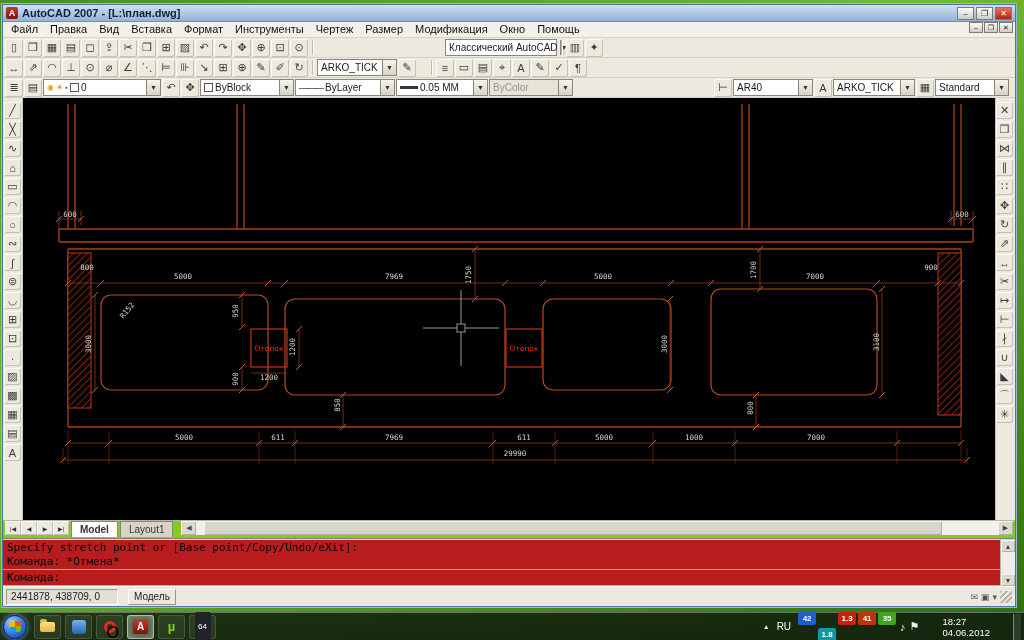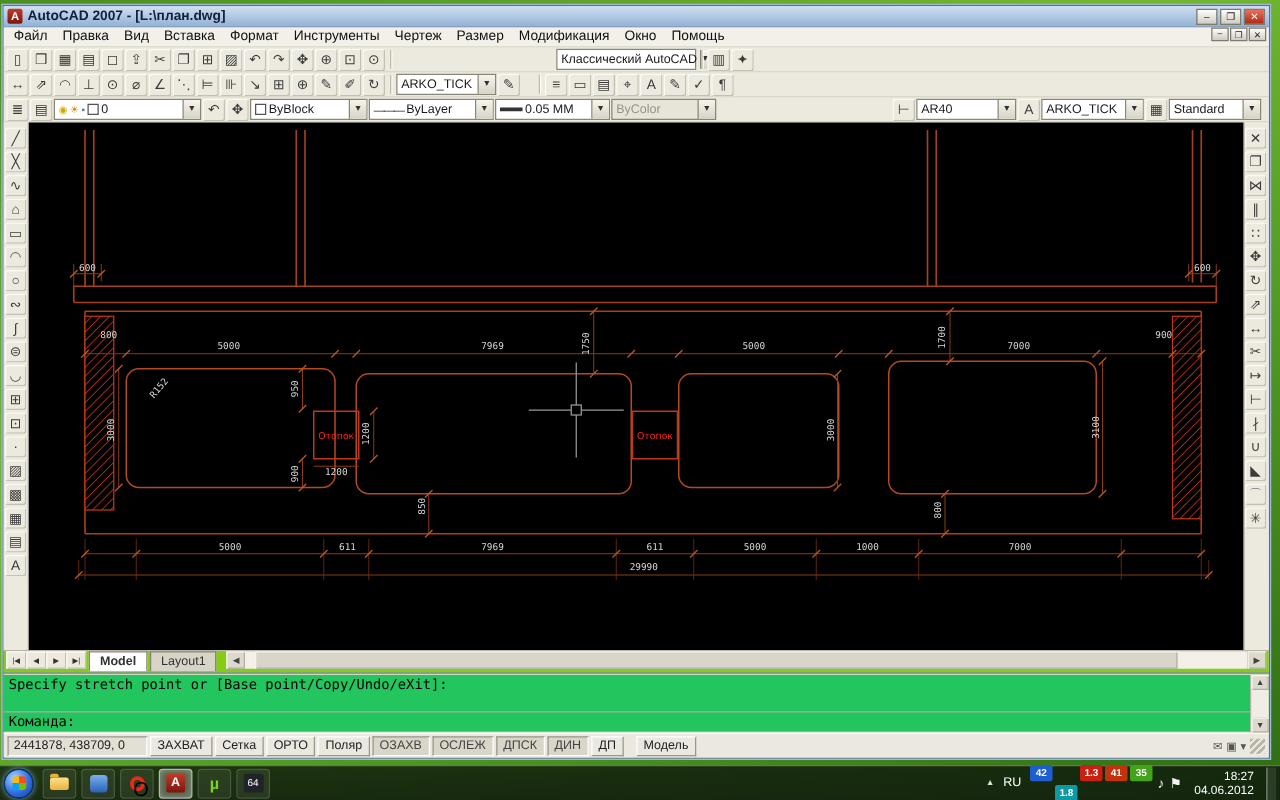--- a/index.html
+++ b/index.html
@@ -45,21 +45,21 @@
   .tabrow{height:18px;display:flex;align-items:flex-start;background:#84cc16;border-top:1px solid #b8b4a6;padding:0 2px;font-size:10px}
   .navbtn{width:16px;height:14px;display:flex;align-items:center;justify-content:center;font-size:6px;background:#eceadf;box-shadow:inset 1px 1px 0 #fbfaf6,inset -1px -1px 0 #c4c0b2;color:#333;flex:0 0 auto}
   .tab{height:16px;display:flex;align-items:center;padding:0 8px;border:1px solid #8a8676;border-bottom:none;margin-left:2px;color:#333;white-space:nowrap}
   .tab.active{background:#fff;font-weight:bold}
   .tab.inactive{background:#d8d4c8}
   .hscroll{flex:1;display:flex;align-items:center;margin-left:8px;height:14px}
   .sarrow{width:15px;height:14px;background:#dcd9cd;box-shadow:inset 1px 1px 0 #f6f4ec,inset -1px -1px 0 #b3afa2;font-size:7px;display:flex;align-items:center;justify-content:center;color:#444;flex:0 0 auto}
   .strack{flex:1;height:14px;background:#f2f0e8;position:relative}
   .sthumb{position:absolute;left:1%;top:0;width:92%;height:14px;background:#d8d5c9;box-shadow:inset 1px 1px 0 #f6f4ec,inset -1px -1px 0 #b3afa2}
 
-  .cmdwin{height:48px;background:#22c55e;border-top:2px groove #d8d4c8;display:flex}
+  .cmdwin{height:48px;background:#b91c1c;border-top:2px groove #d8d4c8;display:flex}
   .cmdtext{flex:1;display:flex;flex-direction:column;font-family:"DejaVu Sans Mono",monospace;font-size:11px;color:#000}
   #cmd-history{height:30px;padding:1px 4px;border-bottom:1px solid #aaa;overflow:hidden}
   .cline{line-height:14px;white-space:pre}
   .cprompt{line-height:15px;padding:0 4px;white-space:pre}
   .vscroll{width:15px;display:flex;flex-direction:column;border-left:1px solid #b8b4a6;background:#efede5}
   .vscroll .sarrow{width:14px;height:12px}
   .vscroll .vtrack{flex:1}
 
   .sbar{height:20px;display:flex;align-items:center;background:#ebe8e0;border-top:1px solid #fff;box-shadow:0 -1px 0 #b3afa2;padding:0 3px;gap:2px}
   .coords{width:112px;height:16px;font-size:10px;display:flex;align-items:center;padding:0 4px;background:#e2dfd5;border:1px solid;border-color:#9a968a #fff #fff #9a968a;color:#222;white-space:nowrap}
@@ -77,28 +77,28 @@
   .flag{width:11px;height:11px;border-radius:3px;background:conic-gradient(#f25022 0 25%,#7fba00 0 50%,#00a4ef 0 75%,#ffb900 0)}
   #apps{display:flex;gap:4px;margin-left:4px}
   .titem{width:27px;height:24px;border-radius:3px;display:flex;align-items:center;justify-content:center;background:rgba(255,255,255,.07);border:1px solid rgba(255,255,255,.14)}
   .titem.active{background:rgba(255,255,255,.26);border-color:rgba(255,255,255,.55);box-shadow:inset 0 0 6px rgba(255,255,255,.35)}
   .folder{width:15px;height:10px;background:linear-gradient(#ffe08a,#e8b33c);border-radius:2px;position:relative}
   .folder::before{content:"";position:absolute;left:0;top:-3px;width:7px;height:3px;background:#e8b33c;border-radius:2px 2px 0 0}
   .bapp{width:14px;height:14px;border-radius:3px;background:linear-gradient(#7ab0e8,#2a62b8)}
   .opera{width:12px;height:12px;border-radius:50%;border:3px solid #e8291c}
   .acadic{width:15px;height:15px;border-radius:2px;background:linear-gradient(#c23a28,#7c160c);color:#fff;font-size:10px;font-weight:bold;display:flex;align-items:center;justify-content:center}
   .utor{color:#7ad41e;font-size:13px;font-weight:bold}
-  .x64{width:16px;height:15px;border-radius:2px;background:#20242a;color:#fff;font-size:8px;font-weight:normal;display:flex;align-items:center;justify-content:center}
+  .x64{width:16px;height:29px;border-radius:2px;background:#20242a;color:#fff;font-size:8px;font-weight:normal;display:flex;align-items:center;justify-content:center}
   .tray{margin-left:auto;display:flex;align-items:center;gap:4px;color:#fff}
   .lang{font-size:10px;padding:1px 3px}
   .trayarrow{font-size:7px;color:#ddd}
   #badges{display:flex;gap:2px}
   .badge{min-width:18px;height:13px;border-radius:2px;color:#fff;font-size:8px;font-weight:bold;display:flex;align-items:center;justify-content:center;padding:0 2px}
   .trayic{font-size:11px;color:#f2f2f2}
-  .clock{text-align:right;font-size:9.5px;line-height:11px;margin:0 6px;white-space:nowrap}
+  .clock{text-align:left;font-size:9.5px;line-height:11px;margin:0 19px;white-space:nowrap}
   .showdesk{width:8px;height:26px;background:rgba(255,255,255,.1);border-left:1px solid rgba(255,255,255,.4)}
 </style>
 </head>
 <body>
 
 <div class="desktop">
 
   <div class="acad-window">
 
     <div class="titlebar">
@@ -341,43 +341,33 @@
           <div class="sthumb"></div>
         </div>
         <span class="sarrow">▶</span>
       </div>
     </div>
 
     <div class="cmdwin">
       <div class="cmdtext">
         <div id="cmd-history">
             <div class="cline">Specify stretch point or [Base point/Copy/Undo/eXit]:</div>
+            <div class="cline">Команда: *Отмена*</div>
           </div>
         <div class="cprompt">Команда:</div>
       </div>
       <div class="vscroll">
         <span class="sarrow">▲</span>
         <div class="vtrack"></div>
         <span class="sarrow">▼</span>
       </div>
     </div>
 
     <div class="sbar">
       <div class="coords">2441878, 438709, 0</div>
-      <div id="toggles">
-          <span class="stbtn">ЗАХВАТ</span>
-          <span class="stbtn">Сетка</span>
-          <span class="stbtn">ОРТО</span>
-          <span class="stbtn">Поляр</span>
-          <span class="stbtn pressed">ОЗАХВ</span>
-          <span class="stbtn pressed">ОСЛЕЖ</span>
-          <span class="stbtn pressed">ДПСК</span>
-          <span class="stbtn pressed">ДИН</span>
-          <span class="stbtn">ДП</span>
-        </div>
       <span class="stbtn modelbtn">Модель</span>
       <div class="sbright">
         <span id="sbicons" style="display:contents"><span class="sbic">✉</span><span class="sbic">▣</span><span class="sbic">▾</span></span>
         <span class="grip"></span>
       </div>
     </div>
 
   </div>
 
   <div class="taskbar">

